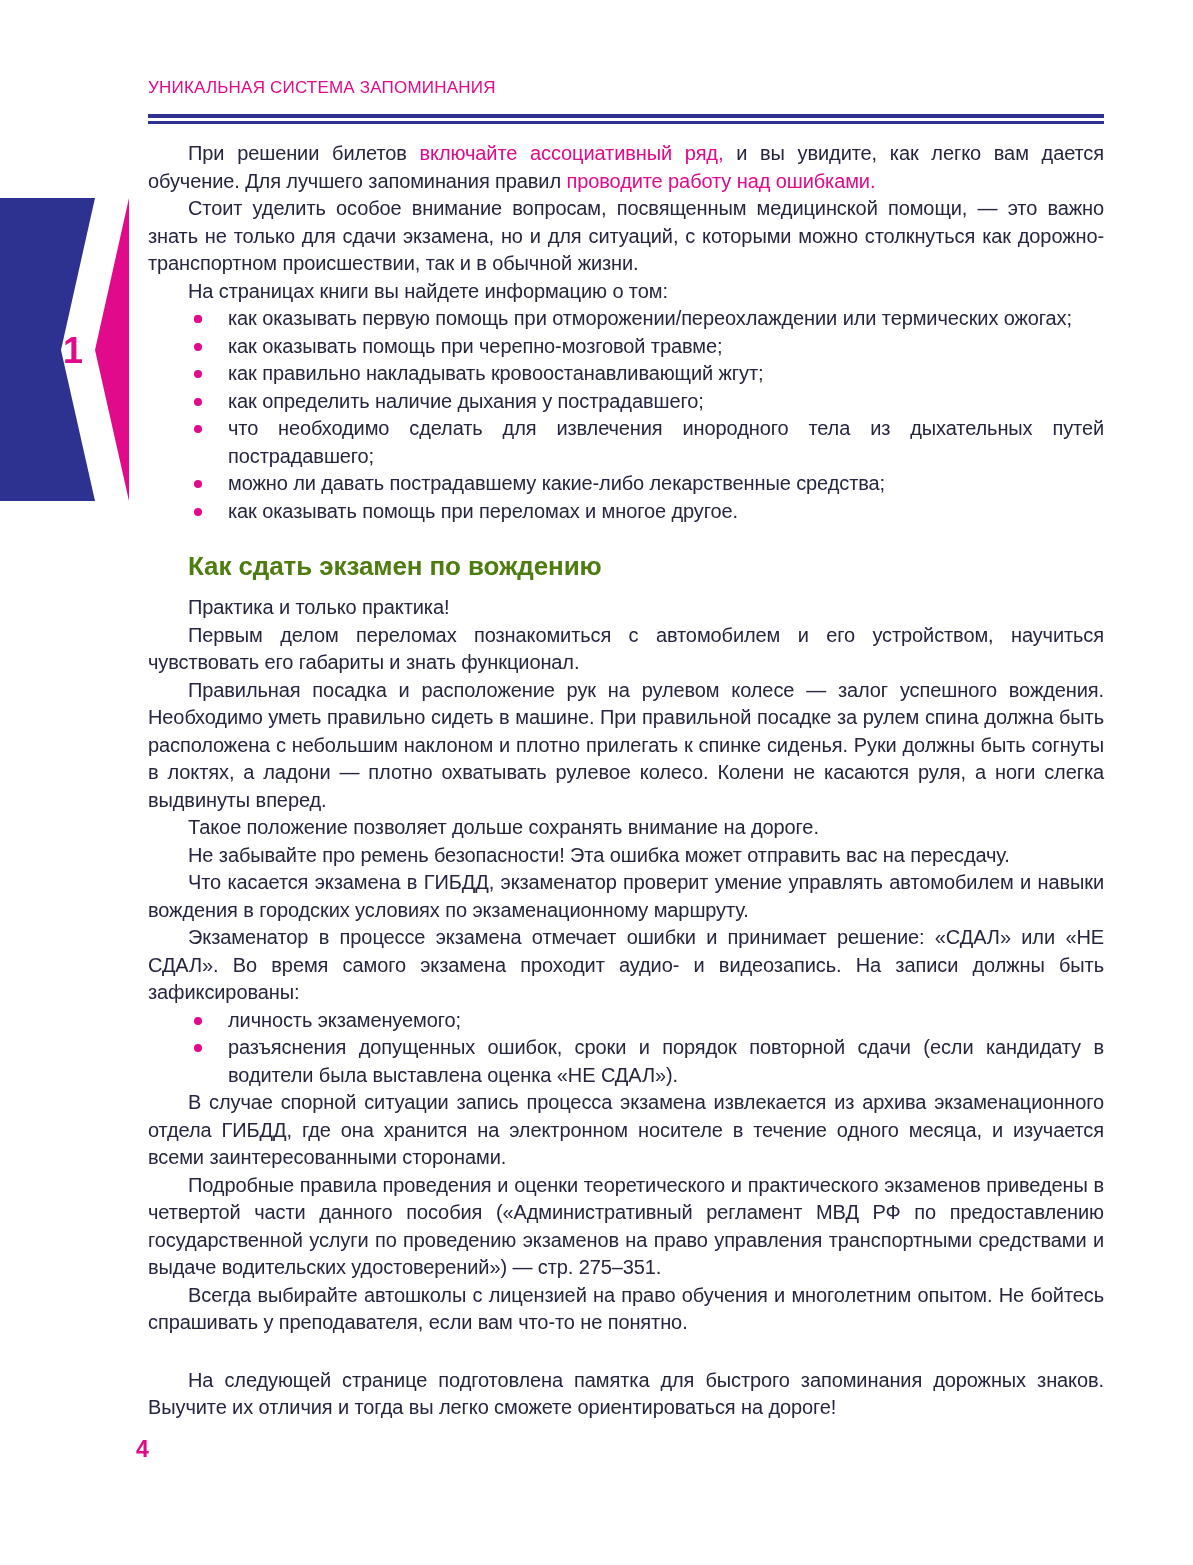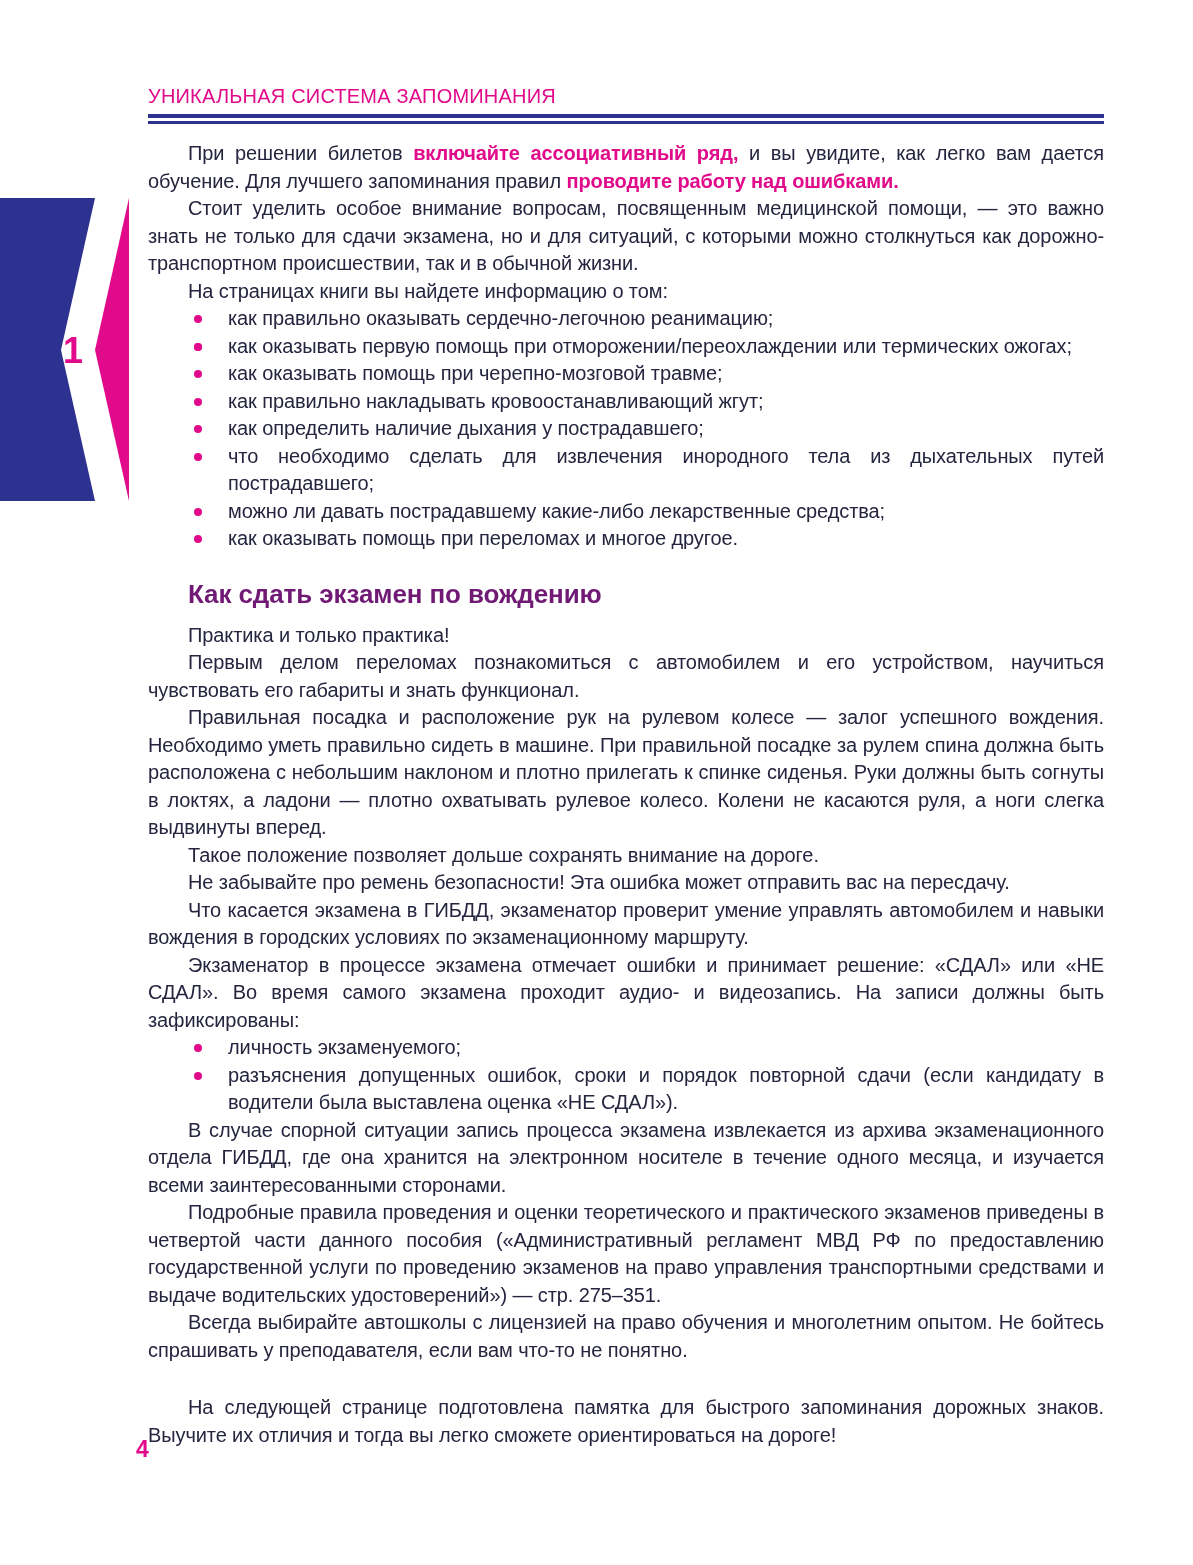--- a/index.html
+++ b/index.html
@@ -13,22 +13,22 @@
     position:relative;
     width:1193px;
     height:1565px;
     background:#ffffff;
     font-family:"Liberation Sans", sans-serif;
     color:var(--ink);
     overflow:hidden;
   }
   .running-head{
     position:absolute;
-    left:148px; top:85px;
-    font-size:20px;
+    left:148px; top:78px;
+    font-size:17px;
     letter-spacing:0.2px;
     color:var(--magenta);
     white-space:nowrap;
   }
   .head-rule{
     position:absolute;
     left:148px; top:114px;
     width:956px; height:10px;
     border-top:4px solid var(--navy);
     border-bottom:3px solid var(--navy);
@@ -45,28 +45,28 @@
     left:148px; top:140px;
     width:956px;
     font-size:20px;
     line-height:27.5px;
     letter-spacing:-0.1px;
     text-align:justify;
     color:var(--ink);
   }
   .content p{margin:0; text-indent:40px;}
   .content p.gap-before{margin-top:30px;}
-  .content .accent{color:var(--magenta); font-weight:bold;}
+  .content .accent{color:var(--magenta); font-weight:normal;}
   .content h2{
     margin:26px 0 13px 0;
     padding-left:40px;
     font-size:26px;
     line-height:30px;
     font-weight:bold;
-    color:#701a75;
+    color:#4d7c0f;
     text-align:left;
   }
   .content ul{margin:0; padding:0; list-style:none;}
   .content li{
     position:relative;
     padding-left:80px;
     text-align:justify;
   }
   .content li .dot{
     position:absolute;
@@ -96,21 +96,20 @@
     <polygon points="0,1 95,1 61,153 95,304 0,304" fill="#2d3190"></polygon>
     <polygon points="129,1 95,153 129,304" fill="#e10a8a"></polygon>
     <text x="63" y="166" font-size="36" font-weight="bold" fill="#e10a8a" font-family="Liberation Sans, sans-serif">1</text>
   </svg>
 
   <div class="content" id="content-col">
       <p><span>При решении билетов </span><span class="accent">включайте ассоциативный ряд,</span><span> и вы увидите, как легко вам дается обучение. Для лучшего запоминания правил </span><span class="accent">проводите работу над ошибками.</span></p>
       <p><span>Стоит уделить особое внимание вопросам, посвященным медицинской помощи, — это важно знать не только для сдачи экзамена, но и для ситуаций, с которыми можно столкнуться как дорожно-транспортном происшествии, так и в обычной жизни.</span></p>
       <p><span>На страницах книги вы найдете информацию о том:</span></p>
       <ul>
-        <li><span class="dot"></span><span>как правильно оказывать сердечно-легочною реанимацию;</span></li>
         <li><span class="dot"></span></li>
         <li><span class="dot"></span><span>как оказывать первую помощь при отморожении/переохлаждении или термических ожогах;</span></li>
         <li><span class="dot"></span><span>как оказывать помощь при черепно-мозговой травме;</span></li>
         <li><span class="dot"></span><span>как правильно накладывать кровоостанавливающий жгут;</span></li>
         <li><span class="dot"></span><span>как определить наличие дыхания у пострадавшего;</span></li>
         <li><span class="dot"></span><span>что необходимо сделать для извлечения инородного тела из дыхательных путей пострадавшего;</span></li>
         <li><span class="dot"></span><span>можно ли давать пострадавшему какие-либо лекарственные средства;</span></li>
         <li><span class="dot"></span><span>как оказывать помощь при переломах и многое другое.</span></li>
       </ul>
       <h2>Как сдать экзамен по вождению</h2>

